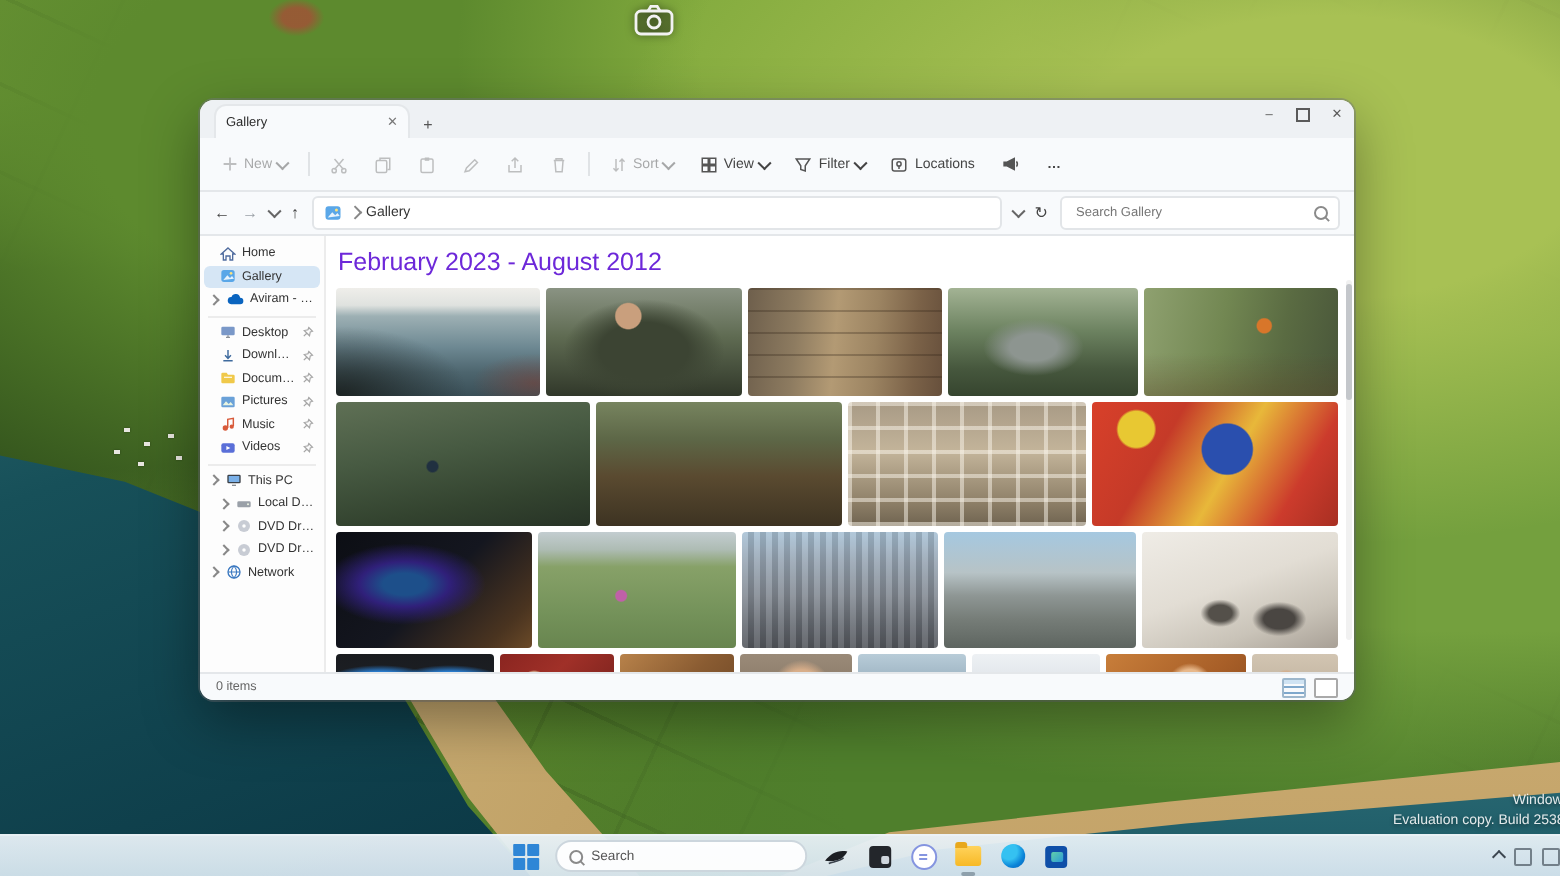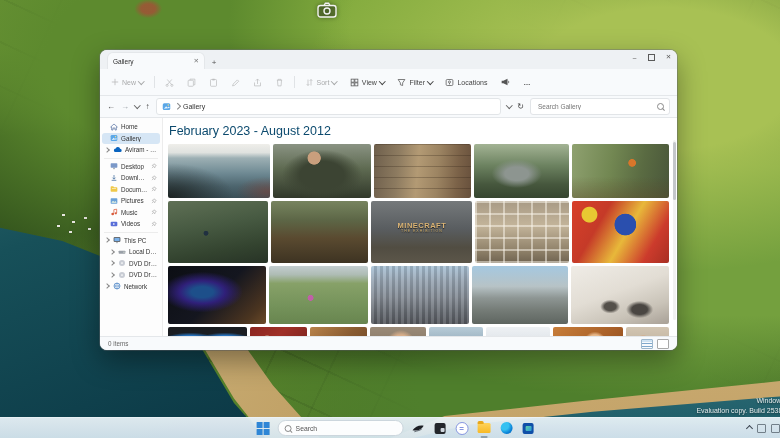--- a/index.html
+++ b/index.html
@@ -81,21 +81,21 @@
   .sb-item.sel{background:#d6e6f5}
   .sb-item .lbl{overflow:hidden;text-overflow:ellipsis;flex:1;font-size:6.3px}
   .sb-item .ico{flex:none;display:flex}
   .sb-sep{height:1px;background:#ececec;margin:2px 4px}
   .sb-chv{width:3px;height:3px;border-right:1px solid #888;border-bottom:1px solid #888;
           transform:rotate(-45deg);flex:none;margin-left:-5px;margin-right:1px}
   .indent{padding-left:13px}
   .pin{flex:none;opacity:.75}
 
   .main{flex:1;position:relative;background:#fff;overflow:hidden;padding:3px 8px 0 5px}
-  .gal-header{font-size:12.5px;color:#0c4a6e;margin:3px 0 6px 1px;font-weight:400}
+  .gal-header{font-size:12.5px;color:#6d28d9;margin:3px 0 6px 1px;font-weight:400}
   .grow{display:flex;gap:3px;margin-bottom:3px}
   .ph{border-radius:2px;position:relative;overflow:hidden}
   .r1 .ph{height:54px}.r2 .ph{height:62px}.r3 .ph{height:58px}.r4 .ph{height:36px}
   .mc{position:absolute;left:0;right:0;top:34%;text-align:center;color:#d9b273;font-weight:bold;
       font-size:7.5px;letter-spacing:.5px;text-shadow:0 1px 1px rgba(0,0,0,.6);line-height:1.1}
   .mc small{display:block;font-size:3.5px;letter-spacing:1px;color:#c8a868;font-weight:normal}
   .vscroll{position:absolute;right:1px;top:22px;width:3px;height:180px;background:#f1f1f1;border-radius:2px}
   .vscroll .thumb{position:absolute;top:2px;width:3px;height:58px;background:#c4c7cb;border-radius:2px}
 
   .statusbar{height:13px;background:#f8fafc;border-top:1px solid #e4e7ea;display:flex;align-items:center;
@@ -461,26 +461,20 @@
         <div class="ph" style="flex:105 1 0;background:radial-gradient(ellipse at 2% 98%,rgba(25,30,28,.85),transparent 45%),radial-gradient(ellipse at 97% 88%,rgba(130,60,48,.5),transparent 22%),linear-gradient(180deg,#efeeea 0%,#dfe2df 16%,#9db0b4 26%,#6d8892 55%,#4d656e 78%,#3a4f57 100%)"></div>
         <div class="ph" style="flex:100 1 0;background:radial-gradient(circle at 42% 26%,#c99f7d 0 9%,transparent 10%),radial-gradient(ellipse at 50% 58%,#3c4433 0 32%,transparent 58%),linear-gradient(180deg,#8a9383 0%,#5f6b52 45%,#31382a 100%)"></div>
         <div class="ph" style="flex:100 1 0;background:repeating-linear-gradient(180deg,rgba(45,32,20,.28) 0 1px,transparent 1px 11px),linear-gradient(95deg,#6e5f4c 0%,#8d7b60 25%,#b39a74 45%,#9c8462 65%,#7b6248 85%,#67503c 100%)"></div>
         <div class="ph" style="flex:97 1 0;background:radial-gradient(ellipse at 45% 55%,#8d9590 0 16%,transparent 34%),linear-gradient(180deg,#a3b394 0%,#6c8260 40%,#46573d 75%,#36452f 100%)"></div>
         <div class="ph" style="flex:100 1 0;background:radial-gradient(circle at 62% 35%,#d8762a 0 5%,transparent 6%),linear-gradient(0deg,rgba(90,70,40,.4),transparent 40%),linear-gradient(100deg,#8fa170 0%,#728752 40%,#5a6b42 70%,#49563a 100%)"></div>
       </div>
 
       <div class="grow r2">
         <div class="ph" style="flex:103 1 0;background:radial-gradient(circle at 38% 52%,#203040 0 3%,transparent 4%),linear-gradient(170deg,#5f7055 0%,#475a42 40%,#33432f 75%,#273326 100%)"></div>
         <div class="ph" style="flex:100 1 0;background:linear-gradient(180deg,#77845f 0%,#5d6747 30%,#5a4a30 60%,#3d3322 100%)"></div>
-        <div class="ph" style="flex:104 1 0;background:linear-gradient(180deg,#75797b 0%,#595d60 45%,#514d42 75%,#5c564a 100%)">
-          <div class="mc">
-            <span>MINECRAFT</span>
-            <small>THE EXHIBITION</small>
-          </div>
-        </div>
         <div class="ph" style="flex:96 1 0;background:repeating-linear-gradient(90deg,rgba(250,245,235,.5) 0 2px,transparent 2px 14px),repeating-linear-gradient(180deg,rgba(250,245,235,.5) 0 2px,transparent 2px 12px),linear-gradient(180deg,#a89a85 0%,#c3b49a 40%,#8f8169 80%,#6f6350 100%)"></div>
         <div class="ph" style="flex:100 1 0;background:radial-gradient(circle at 55% 38%,#2a4fae 0 16%,transparent 17%),radial-gradient(circle at 18% 22%,#e8c832 0 8%,transparent 9%),linear-gradient(120deg,#d8402a 0%,#c53a28 30%,#e8b83a 55%,#cc3b2c 80%,#a82f22 100%)"></div>
       </div>
 
       <div class="grow r3">
         <div class="ph" style="flex:100 1 0;background:radial-gradient(ellipse at 35% 45%,#1d4f8a 0 12%,#30207a 25%,transparent 45%),radial-gradient(circle at 30% 55%,#25c4d8 0 4%,transparent 6%),linear-gradient(135deg,#0c0e14 0%,#14161f 50%,#4a3420 85%,#6b4a28 100%)"></div>
         <div class="ph" style="flex:100 1 0;background:radial-gradient(circle at 42% 55%,#c060a8 0 4%,transparent 5%),linear-gradient(180deg,#c3cdd0 0%,#aebcb4 15%,#87a168 30%,#74925a 70%,#68854f 100%)"></div>
         <div class="ph" style="flex:100 1 0;background:repeating-linear-gradient(90deg,rgba(255,255,255,.10) 0 3px,rgba(0,0,0,.12) 3px 6px),linear-gradient(180deg,#a9c2d6 0%,#98a6b4 25%,#848b94 55%,#686d74 80%,#55585e 100%)"></div>
         <div class="ph" style="flex:97 1 0;background:linear-gradient(180deg,#a5c8e0 0%,#b7c3c6 35%,#8e9694 55%,#767d78 75%,#5e6560 100%)"></div>
         <div class="ph" style="flex:100 1 0;background:radial-gradient(ellipse at 70% 75%,#4a4642 0 8%,transparent 14%),radial-gradient(ellipse at 40% 70%,#54504a 0 7%,transparent 12%),linear-gradient(160deg,#efece6 0%,#e2ddd4 45%,#c9c3b8 75%,#a8a096 100%)"></div>

